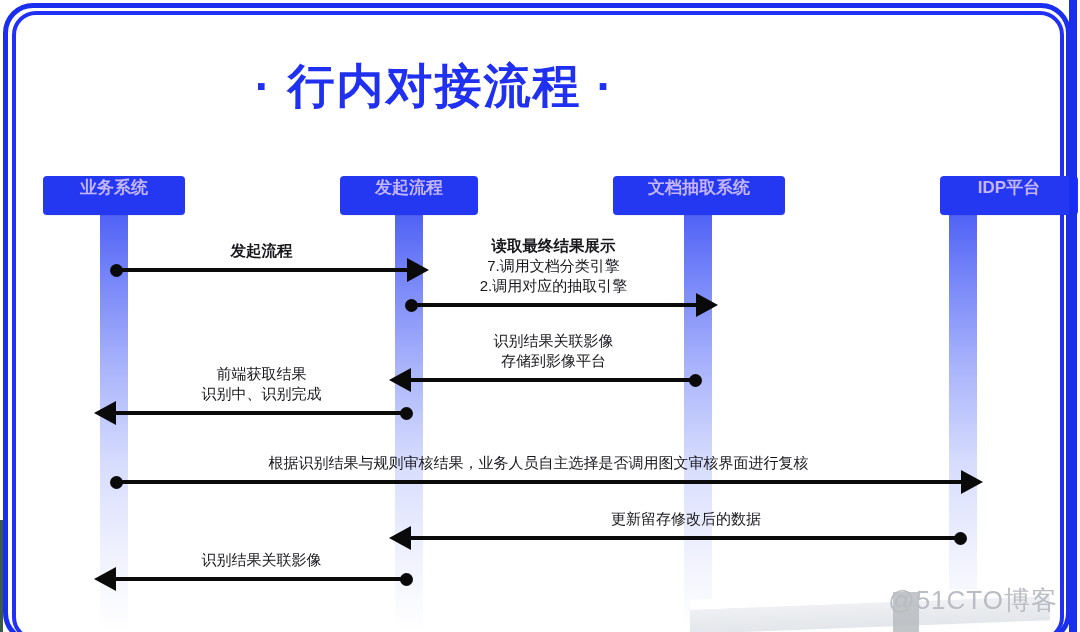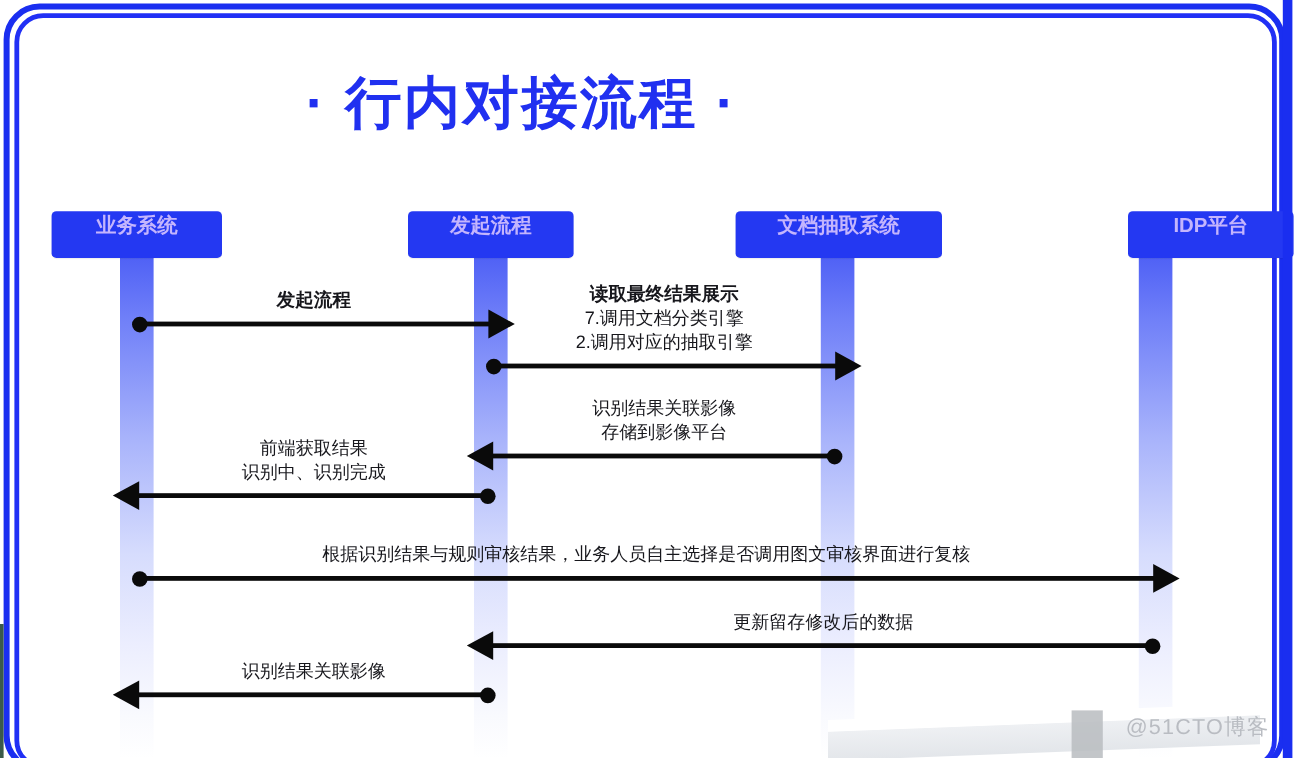--- a/index.html
+++ b/index.html
@@ -60,21 +60,21 @@
   .lbl b{font-weight:bold;display:block;font-size:15.5px;}
 
   
   .gray-wedge{
     position:absolute;left:690px;top:600px;width:360px;height:34px;
     background:linear-gradient(to bottom,#ffffff 0%,#ffffff 28%,#eef0f3 30%,#e3e6ea 100%);
     transform:skewY(-2.2deg);transform-origin:left top;
   }
   .gray-block{position:absolute;left:893px;top:592px;width:26px;height:40px;background:#b9bcc0;opacity:.85;}
   .watermark{
-    position:absolute;right:22px;bottom:14px;color:#b9bcc2;font-size:18px;
+    position:absolute;right:22px;bottom:14px;color:#b9bcc2;font-size:26px;
     letter-spacing:1px;white-space:nowrap;
   }
   .blue-right-edge{position:absolute;right:3px;top:0;width:8px;height:632px;background:#1a2ef0;}
 </style>
 </head>
 <body>
 
 <div id="stage">
 
   <div class="frame-outer"></div>

